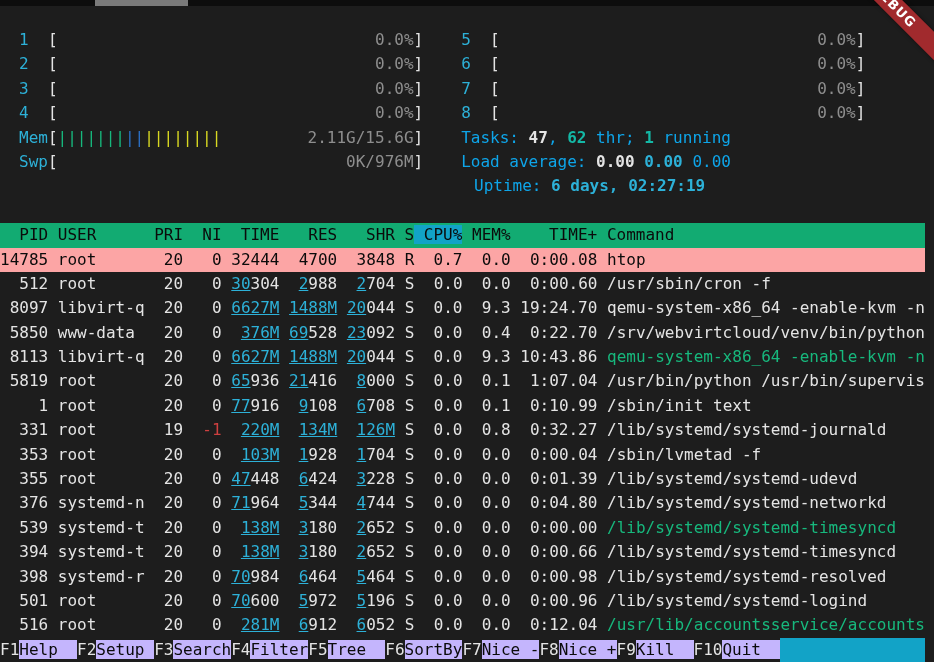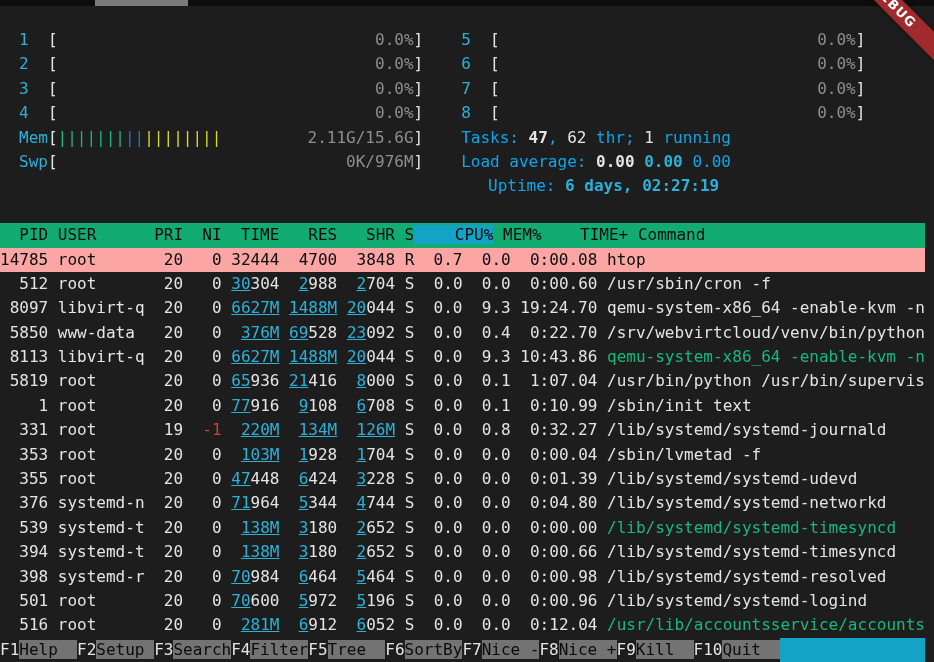--- a/index.html
+++ b/index.html
@@ -16,32 +16,32 @@
   .minner{display:inline-flex;width:356px;justify-content:center;overflow:hidden;}
   .mval{margin-left:auto;color:#8e8e8e;}
   .bars{letter-spacing:0;}
   .bar-green{color:#17b87d;}
   .bar-blue{color:#2b6fc4;}
   .bar-yellow{color:#d8d822;}
   .stats{white-space:pre;}
   
   .w{color:#e4e4e4;} .wb{color:#e4e4e4;font-weight:bold;}
   .cy{color:#0ea5e9;margin-top:40px;} .c{color:#2db1d8;text-decoration:underline;} .cb{color:#2db1d8;font-weight:bold;}
-  .g{color:#17b87d;} .gb{color:#e5e5e5;font-weight:normal;}
+  .g{color:#17b87d;} .gb{color:#14b8a6;font-weight:bold;}
   .r{color:#cd4040;} .dim{color:#e5e5e5;} .k{color:#0b0b0b;}
   
   .prow{height:24.4px;white-space:pre;width:925px;overflow:hidden;}
   .hdr{background:#12ab72;color:#0b0b0b;}
-  .hdr .sortcell{background:#12a3c7;padding-left:31px;}
+  .hdr .sortcell{background:#12a3c7;}
   .sel{background:#fca5a5;}
   .sel span{color:#0b0b0b !important;font-weight:normal;}
   
   .fbar{display:flex;width:925px;height:24.4px;white-space:pre;}
   .fk{color:#e4e4e4;}
-  .fl{background:#737373;color:#0b0b0b;}
+  .fl{background:#c4b5fd;color:#0b0b0b;}
   .ffill{background:#12a3c7;flex:1;}
   
   .ribbon{position:absolute;left:850px;top:20px;width:130px;height:20px;background:#a12a2d;
           transform:rotate(45deg);color:#ffffff;font-weight:bold;font-size:13px;line-height:20px;
           padding-left:6px;letter-spacing:1px;font-family:"DejaVu Sans",sans-serif;box-shadow:0 0 4px rgba(0,0,0,.5);}
 </style>
 </head>
 <body>
 
 <div class="screen">
@@ -50,21 +50,21 @@
   </div>
   <div class="term">
     <div class="pad-top"></div>
     <div id="meters">
         <div class="line" style="padding-left: 19px;"><div class="meter"><span class="mlab">1  </span><span class="br">[</span><span class="minner"><span class="mval">0.0%</span></span><span class="br">]</span></div><div class="meter" style="margin-left: 38px;"><span class="mlab">5  </span><span class="br">[</span><span class="minner"><span class="mval">0.0%</span></span><span class="br">]</span></div></div>
         <div class="line" style="padding-left: 19px;"><div class="meter"><span class="mlab">2  </span><span class="br">[</span><span class="minner"><span class="mval">0.0%</span></span><span class="br">]</span></div><div class="meter" style="margin-left: 38px;"><span class="mlab">6  </span><span class="br">[</span><span class="minner"><span class="mval">0.0%</span></span><span class="br">]</span></div></div>
         <div class="line" style="padding-left: 19px;"><div class="meter"><span class="mlab">3  </span><span class="br">[</span><span class="minner"><span class="mval">0.0%</span></span><span class="br">]</span></div><div class="meter" style="margin-left: 38px;"><span class="mlab">7  </span><span class="br">[</span><span class="minner"><span class="mval">0.0%</span></span><span class="br">]</span></div></div>
         <div class="line" style="padding-left: 19px;"><div class="meter"><span class="mlab">4  </span><span class="br">[</span><span class="minner"><span class="mval">0.0%</span></span><span class="br">]</span></div><div class="meter" style="margin-left: 38px;"><span class="mlab">8  </span><span class="br">[</span><span class="minner"><span class="mval">0.0%</span></span><span class="br">]</span></div></div>
         <div class="line" style="padding-left: 19px;"><div class="meter"><span class="mlab">Mem</span><span class="br">[</span><span class="minner"><span class="bars"><span class="bar-green">|||||||</span><span class="bar-blue">||</span><span class="bar-yellow">||||||||</span></span><span class="mval">2.11G/15.6G</span></span><span class="br">]</span></div><div class="stats" style="margin-left: 38px;"><span class="cy">Tasks: </span><span class="wb">47</span><span class="cy">, </span><span class="gb">62</span><span class="cy"> thr; </span><span class="gb">1</span><span class="cy"> running</span></div></div>
         <div class="line" style="padding-left: 19px;"><div class="meter"><span class="mlab">Swp</span><span class="br">[</span><span class="minner"><span class="mval">0K/976M</span></span><span class="br">]</span></div><div class="stats" style="margin-left: 38px;"><span class="cy">Load average: </span><span class="wb">0.00</span><span class="cy"> </span><span class="cb">0.00</span><span class="cy"> </span><span class="cy">0.00</span></div></div>
-        <div class="line" style="padding-left: 27px;"><div style="width: 423px;"></div><div class="stats" style="margin-left: 38px;"><span class="cy">Uptime: </span><span class="cb">6 days, 02:27:19</span></div></div>
+        <div class="line" style="padding-left: 13px;"><div style="width: 423px;"></div><div class="stats" style="margin-left: 38px;"><span class="cy">Uptime: </span><span class="cb">6 days, 02:27:19</span></div></div>
         <div class="line" style="padding-left: 19px;"></div>
       </div>
     <div id="hdr" class="prow hdr"><span>  PID USER      PRI  NI  TIME   RES   SHR S</span><span class="sortcell"> CPU%</span><span> MEM%    TIME+ Command</span></div>
     <div id="rows">
         <div class="prow sel"><span class="k">14785</span><span class="w"> </span><span class="k">root     </span><span class="w"> </span><span class="k"> 20</span><span class="w"> </span><span class="k">  0</span><span class="w"> </span><span class="k">32444</span><span class="w"> </span><span class="w"> </span><span class="k">4700</span><span class="w"> </span><span class="w"> </span><span class="k">3848</span><span class="w"> </span><span class="k">R</span><span class="w"> </span><span class="k"> 0.7</span><span class="w"> </span><span class="k"> 0.0</span><span class="w"> </span><span class="k"> 0:00.08</span><span class="w"> </span><span class="k">htop</span></div>
         <div class="prow"><span class="w">  512</span><span class="w"> </span><span class="w">root     </span><span class="w"> </span><span class="w"> 20</span><span class="w"> </span><span class="w">  0</span><span class="w"> </span><span class="c">30</span><span class="w">304</span><span class="w"> </span><span class="w"> </span><span class="c">2</span><span class="w">988</span><span class="w"> </span><span class="w"> </span><span class="c">2</span><span class="w">704</span><span class="w"> </span><span class="w">S</span><span class="w"> </span><span class="w"> 0.0</span><span class="w"> </span><span class="w"> 0.0</span><span class="w"> </span><span class="w"> 0:00.60</span><span class="w"> </span><span class="w">/usr/sbin/cron -f</span></div>
         <div class="prow"><span class="w"> 8097</span><span class="w"> </span><span class="dim">libvirt-q</span><span class="w"> </span><span class="w"> 20</span><span class="w"> </span><span class="w">  0</span><span class="w"> </span><span class="c">6627M</span><span class="w"> </span><span class="c">1488M</span><span class="w"> </span><span class="c">20</span><span class="w">044</span><span class="w"> </span><span class="w">S</span><span class="w"> </span><span class="w"> 0.0</span><span class="w"> </span><span class="w"> 9.3</span><span class="w"> </span><span class="w">19:24.70</span><span class="w"> </span><span class="w">qemu-system-x86_64 -enable-kvm -na</span></div>
         <div class="prow"><span class="w"> 5850</span><span class="w"> </span><span class="dim">www-data </span><span class="w"> </span><span class="w"> 20</span><span class="w"> </span><span class="w">  0</span><span class="w"> </span><span class="w"> </span><span class="c">376M</span><span class="w"> </span><span class="c">69</span><span class="w">528</span><span class="w"> </span><span class="c">23</span><span class="w">092</span><span class="w"> </span><span class="w">S</span><span class="w"> </span><span class="w"> 0.0</span><span class="w"> </span><span class="w"> 0.4</span><span class="w"> </span><span class="w"> 0:22.70</span><span class="w"> </span><span class="w">/srv/webvirtcloud/venv/bin/python3</span></div>
         <div class="prow"><span class="w"> 8113</span><span class="w"> </span><span class="dim">libvirt-q</span><span class="w"> </span><span class="w"> 20</span><span class="w"> </span><span class="w">  0</span><span class="w"> </span><span class="c">6627M</span><span class="w"> </span><span class="c">1488M</span><span class="w"> </span><span class="c">20</span><span class="w">044</span><span class="w"> </span><span class="w">S</span><span class="w"> </span><span class="w"> 0.0</span><span class="w"> </span><span class="w"> 9.3</span><span class="w"> </span><span class="w">10:43.86</span><span class="w"> </span><span class="g">qemu-system-x86_64 -enable-kvm -na</span></div>
         <div class="prow"><span class="w"> 5819</span><span class="w"> </span><span class="w">root     </span><span class="w"> </span><span class="w"> 20</span><span class="w"> </span><span class="w">  0</span><span class="w"> </span><span class="c">65</span><span class="w">936</span><span class="w"> </span><span class="c">21</span><span class="w">416</span><span class="w"> </span><span class="w"> </span><span class="c">8</span><span class="w">000</span><span class="w"> </span><span class="w">S</span><span class="w"> </span><span class="w"> 0.0</span><span class="w"> </span><span class="w"> 0.1</span><span class="w"> </span><span class="w"> 1:07.04</span><span class="w"> </span><span class="w">/usr/bin/python /usr/bin/superviso</span></div>

